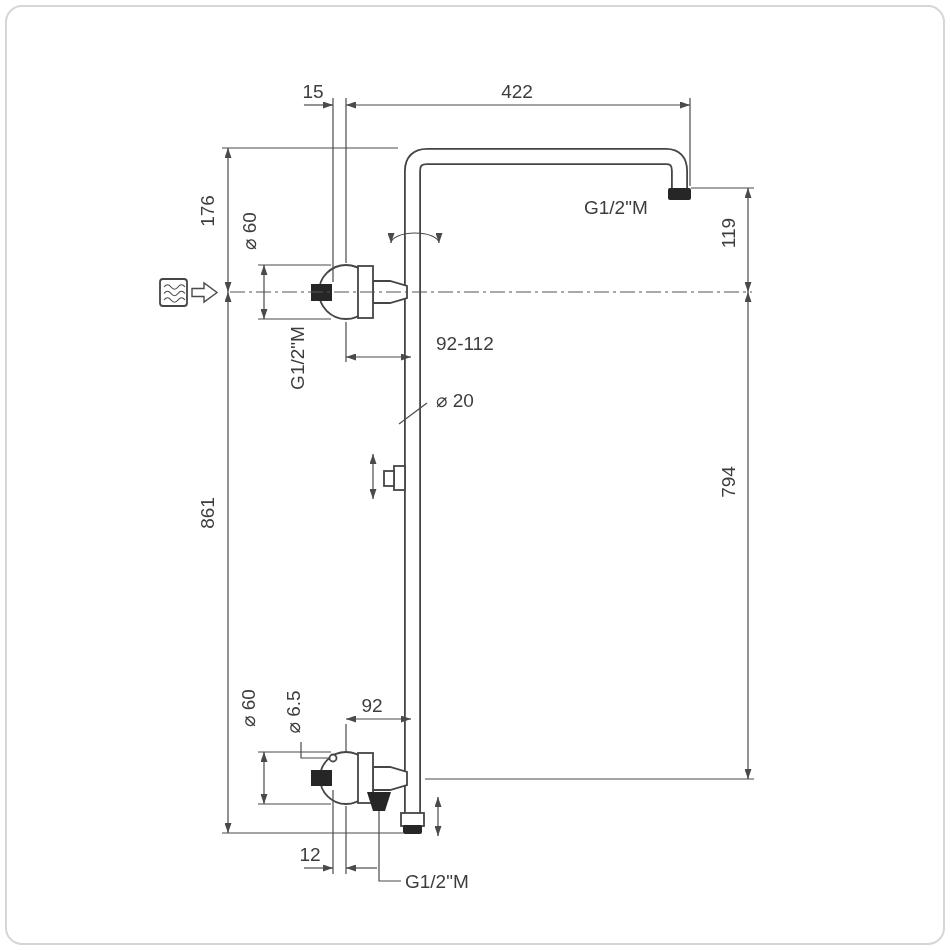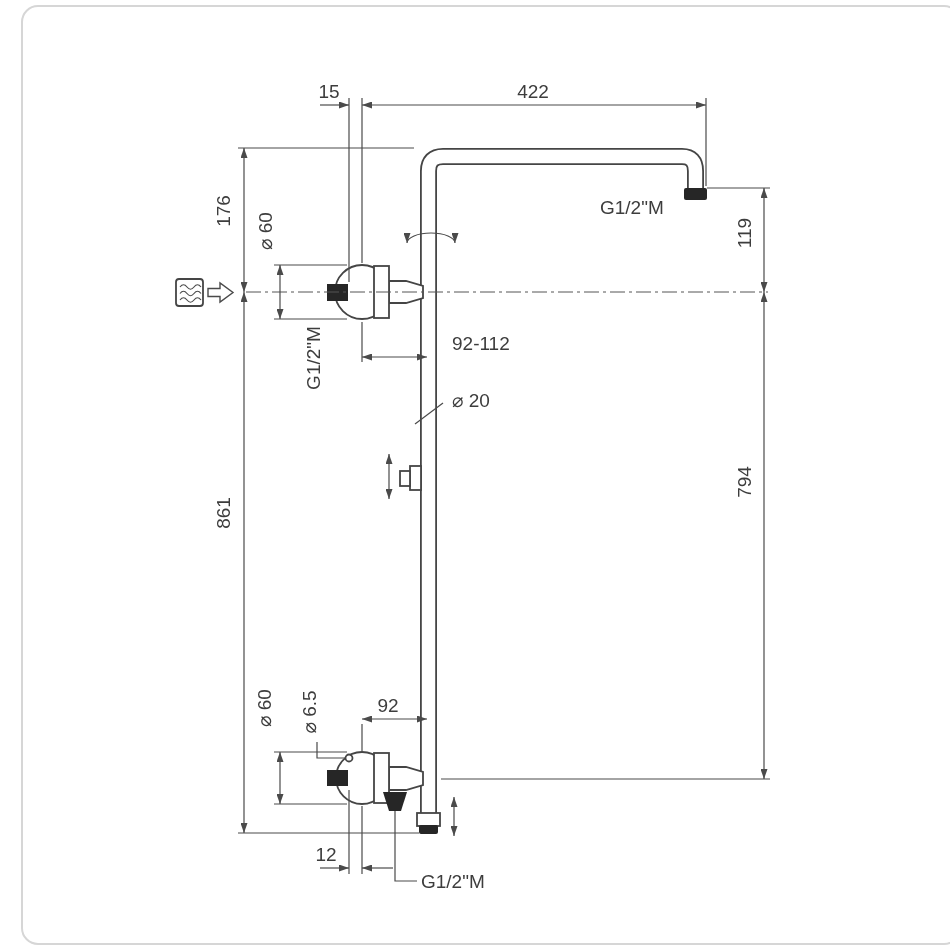--- a/index.html
+++ b/index.html
@@ -2,21 +2,20 @@
 <html><head>
 <meta charset="utf-8">
 <style>
   html, body { margin: 0; padding: 0; background: #ffffff; }
   .canvas {
     position: relative;
     width: 794px;
     height: 950px;
     background: #ffffff;
     font-family: "Liberation Sans", "DejaVu Sans", sans-serif;
-    margin-left: 16px;
   }
   svg { display: block; }
   .thin  { stroke: #4a4a4a; stroke-width: 1.2; fill: none; }
   .pipe-outer { stroke: #454545; stroke-width: 17; fill: none; }
   .pipe-inner { stroke: #ffffff; stroke-width: 13.4; fill: none; }
   .part  { fill: #ffffff; stroke: #454545; stroke-width: 1.8; }
   .solid { fill: #262626; stroke: none; }
   .axis  { stroke: #555555; stroke-width: 1; stroke-dasharray: 15 4 3 4; fill: none; }
   .dim-text {
     font-family: "Liberation Sans", "DejaVu Sans", sans-serif;

